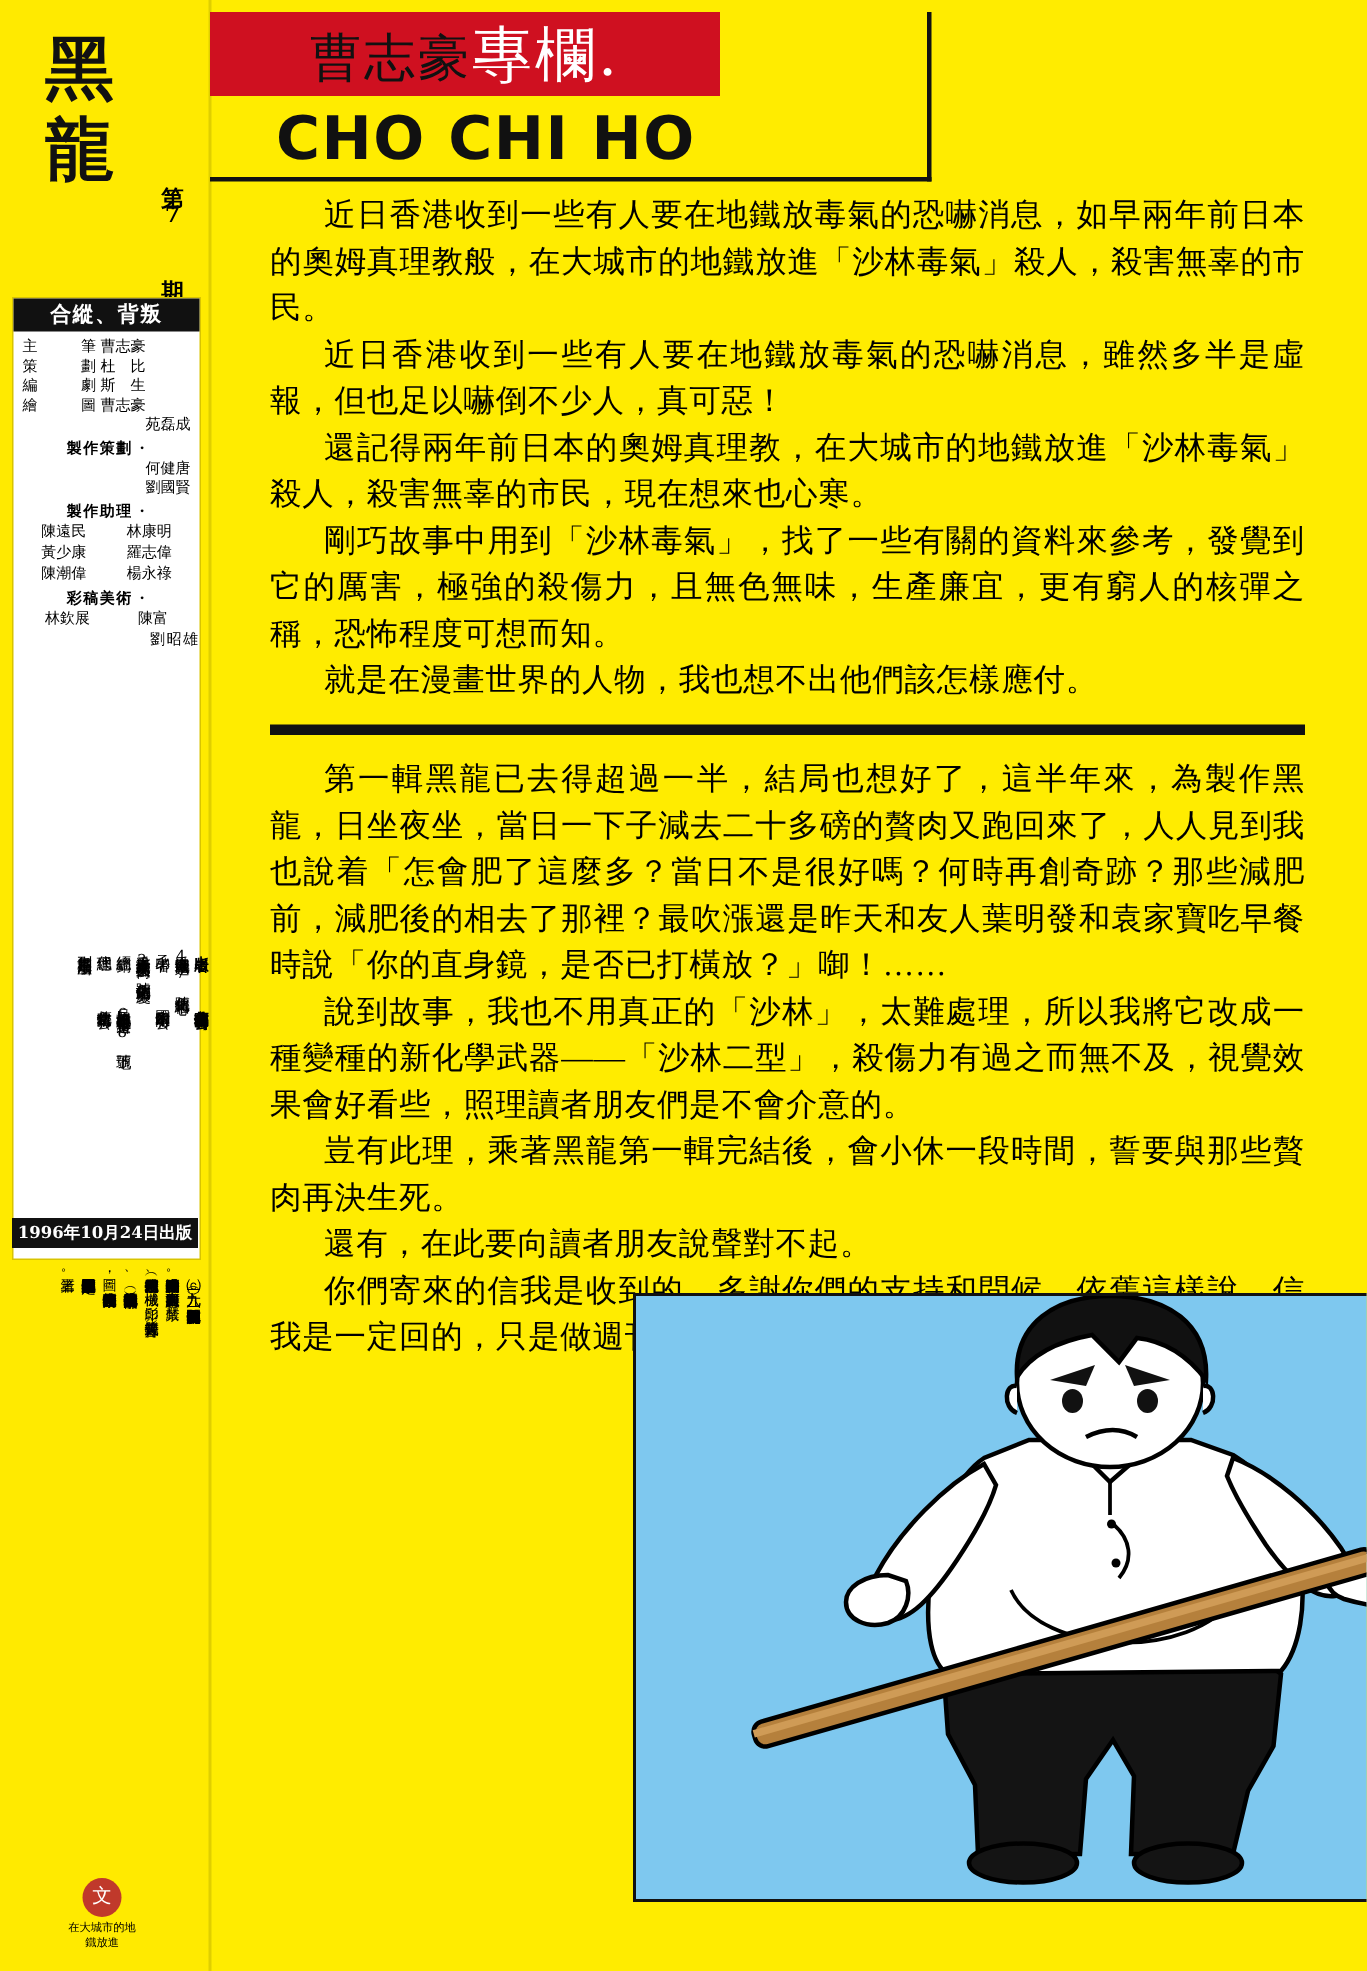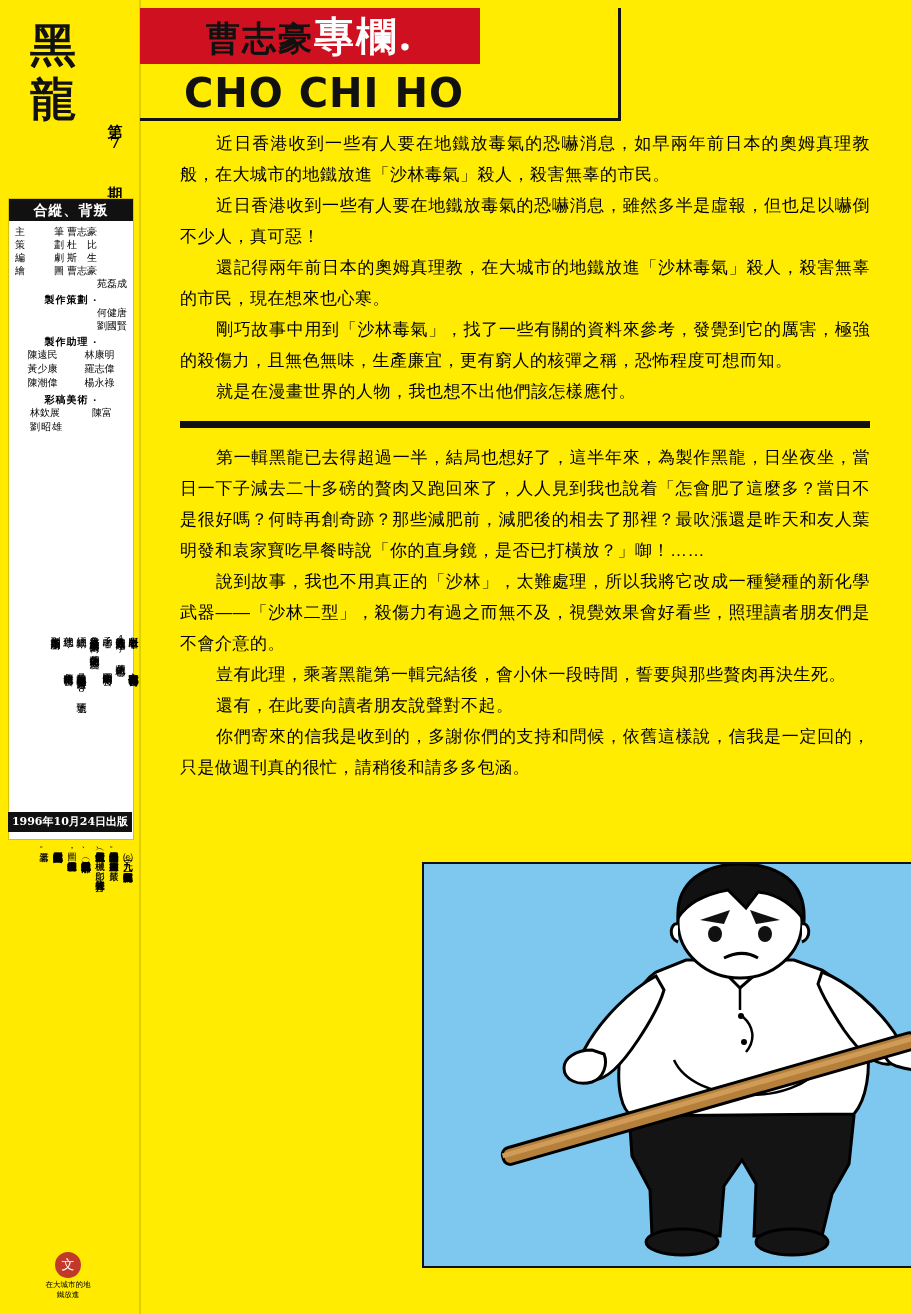--- a/index.html
+++ b/index.html
@@ -51,21 +51,21 @@
   .credit-row{
     font-family:"DejaVu Serif","Liberation Serif",serif;
     font-size:10px;color:#000;line-height:13px;
     display:flex;justify-content:flex-start;padding:0 6px;
   }
   .credit-rows{position:absolute;left:0;top:26px;width:124px;}
   .credit-label{letter-spacing:3px;}
   .credit-value{letter-spacing:0px;}
   .credit-center{
     font-family:Liberation Serif, serif;
-    font-size:10px;text-align:left;line-height:13px;color:#000;
+    font-size:10px;text-align:right;line-height:13px;color:#000;
     letter-spacing:1px;
     padding-left:21px;
   }
   .credit-sub{
     font-family:"DejaVu Serif","Liberation Serif",serif;
     font-size:10px;text-align:center;line-height:13px;color:#000;
     font-weight:bold;letter-spacing:1px;margin-top:3px;
   }
   .credit-pair{
     font-family:"DejaVu Serif","Liberation Serif",serif;
@@ -125,21 +125,21 @@
   
   .main{position:absolute;left:140px;top:0;right:0;bottom:0;}
 
   .banner{
     position:absolute;left:0px;top:8px;width:340px;height:56px;
     background:#cf1020;
     display:flex;align-items:center;justify-content:center;
   }
   .banner-text{
     font-family:"DejaVu Serif","Liberation Serif",serif;
-    color:#111;font-weight:bold;font-size:34px;letter-spacing:2px;
+    color:#111;font-weight:normal;font-size:34px;letter-spacing:2px;
     white-space:nowrap;
   }
   .banner-text .big{color:#fff;font-size:40px;}
 
   .banner-frame{
     position:absolute;left:0px;top:8px;width:478px;height:110px;
     border:3px solid #111;border-top:none;border-left:none;
     pointer-events:none;
   }
 
@@ -147,22 +147,22 @@
     position:absolute;left:44px;top:70px;
     font-family:"DejaVu Sans","Liberation Sans",sans-serif;
     font-weight:bold;font-size:40px;letter-spacing:1px;color:#111;
     -webkit-text-stroke:0px;
   }
 
   .article{
     position:absolute;left:40px;top:128px;width:690px;
   }
   .para{
-    font-family:Liberation Sans, sans-serif;
-    font-size:17px;line-height:31px;color:#000;
+    font-family:Liberation Serif, serif;
+    font-size:21px;line-height:31px;color:#000;
     text-indent:36px;text-align:justify;
     margin:0 0 0 0;
     letter-spacing:0.5px;
   }
   .rule{
     height:7px;background:#111;margin:14px 0 14px 0;width:690px;
   }
 
   .comic{
     position:absolute;left:282px;top:862px;width:600px;height:402px;

